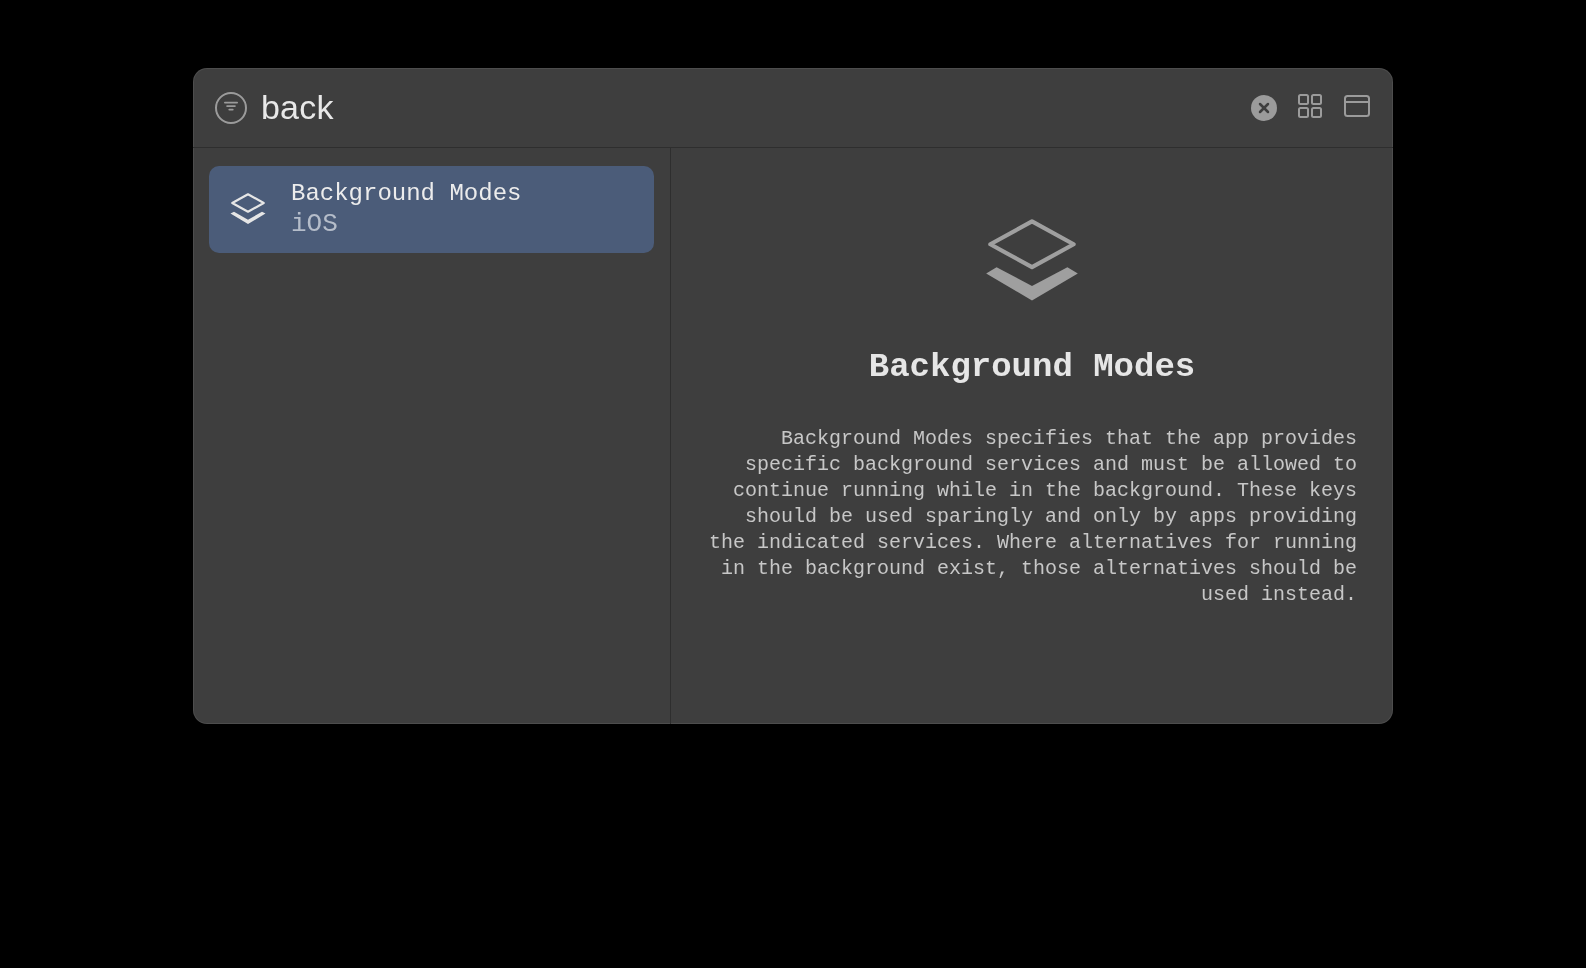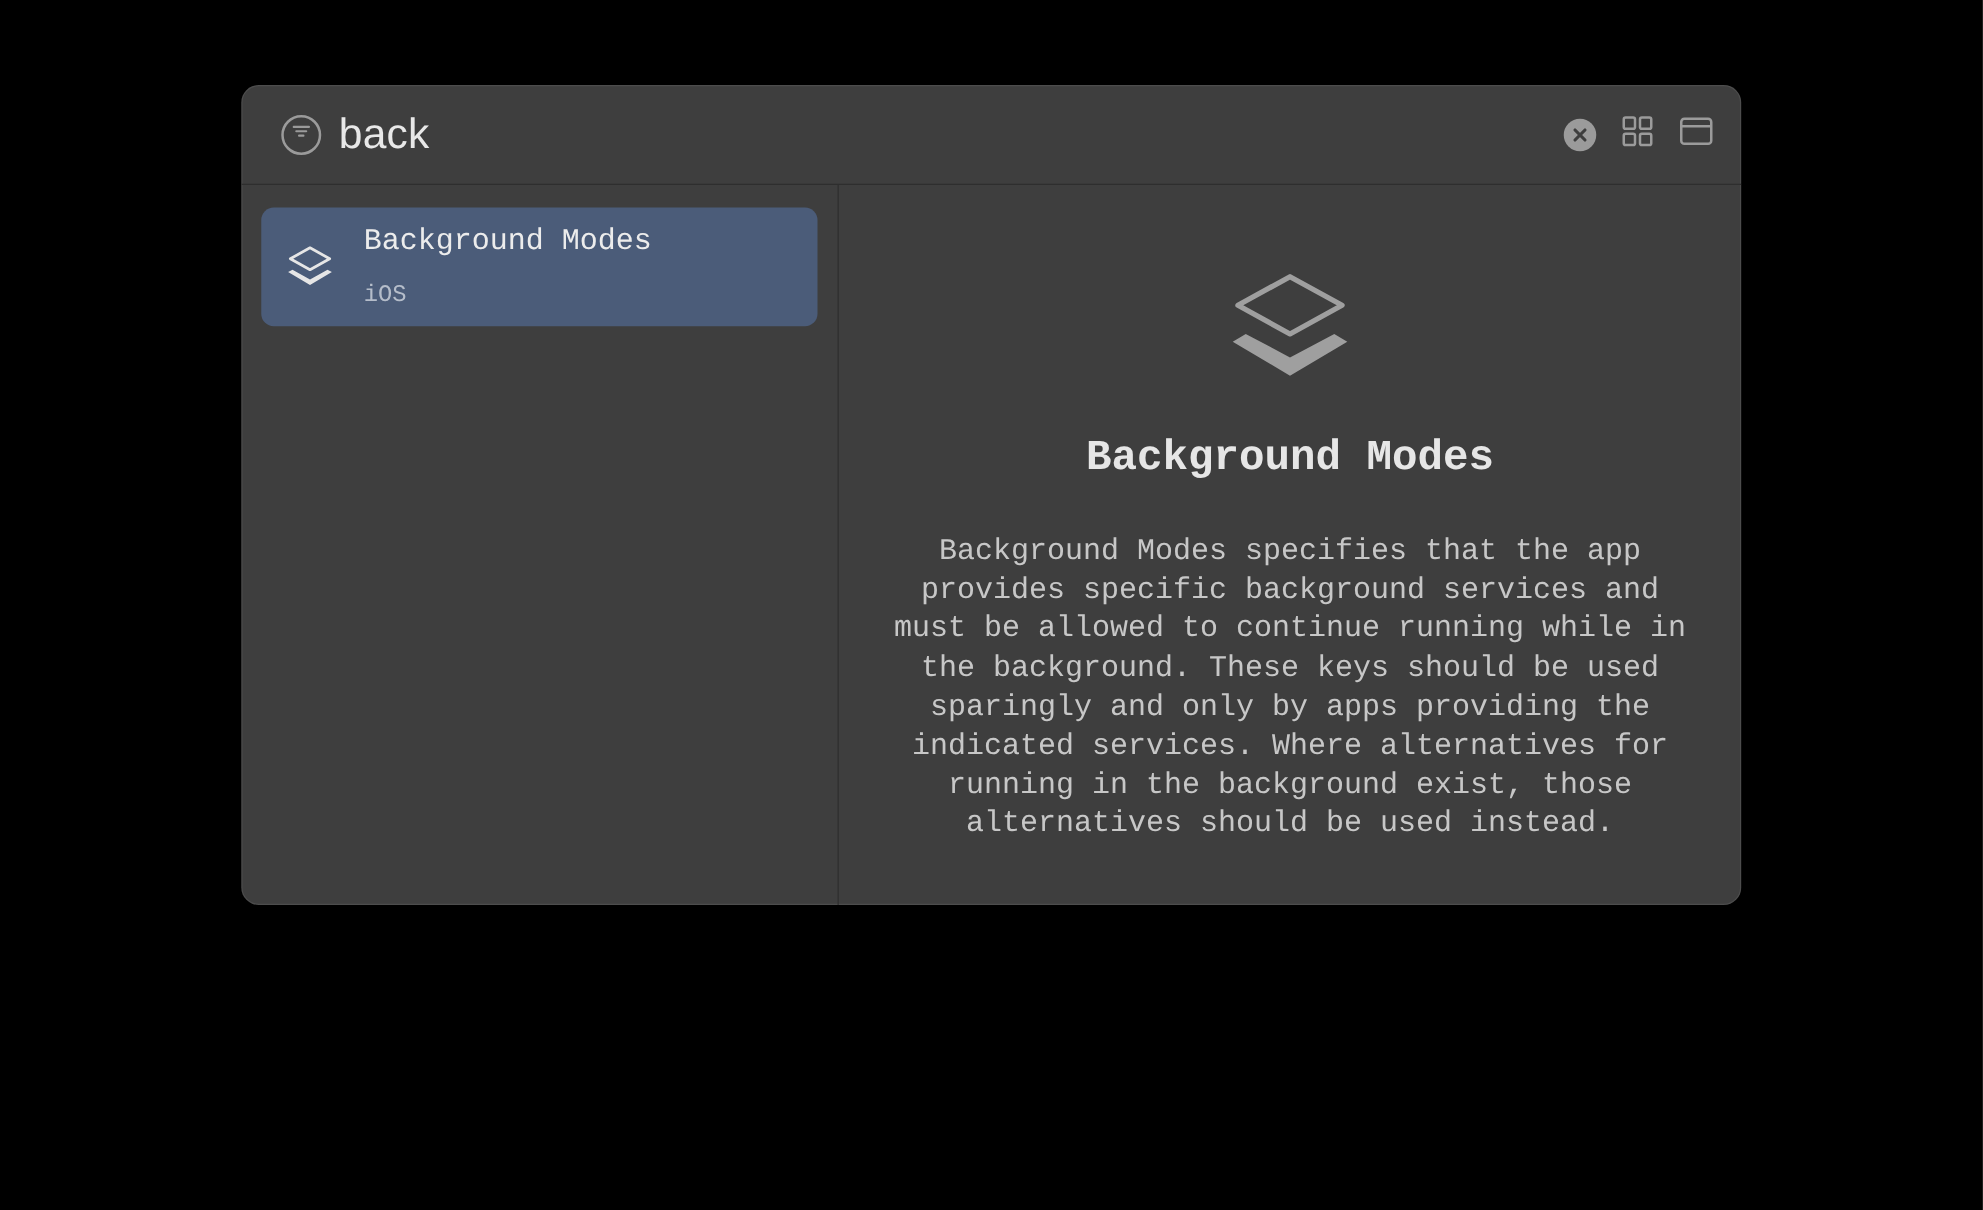--- a/index.html
+++ b/index.html
@@ -24,21 +24,21 @@
       border-radius: 14px;
       overflow: hidden;
       display: flex;
       flex-direction: column;
       box-shadow: 0 20px 60px rgba(0,0,0,0.5), inset 0 0 0 1px rgba(255,255,255,0.08);
     }
     .header {
       height: 80px;
       display: flex;
       align-items: center;
-      padding: 0 22px 0 32px;
+      padding: 0 22px 0 22px;
       border-bottom: 1px solid #2e2e2e;
       gap: 14px;
     }
     .filter-btn {
       width: 32px;
       height: 32px;
       border-radius: 50%;
       border: 2px solid #9b9b9b;
       display: flex;
       align-items: center;
@@ -114,23 +114,22 @@
       flex-direction: column;
       gap: 2px;
     }
     .list-title {
       color: #ececec;
       font-size: 24px;
       font-weight: 400;
     }
     .list-subtitle {
       color: #b5bdca;
-      font-size: 19px;
-      font-weight: 400;
-      margin-top: 16px;
+      font-size: 26px;
+      font-weight: 400;
     }
     .detail {
       flex: 1;
       padding: 60px 36px 30px 36px;
       display: flex;
       flex-direction: column;
       align-items: center;
       overflow: auto;
     }
     .detail-icon {
@@ -143,24 +142,24 @@
     }
     .detail-title {
       color: #e6e6e6;
       font-size: 34px;
       font-weight: 600;
       margin-bottom: 40px;
       text-align: center;
     }
     .detail-desc {
       color: #c7c7c7;
-      font-size: 24px;
+      font-size: 20px;
       line-height: 1.3;
       font-weight: 400;
-      text-align: center;
+      text-align: right;
       width: 100%;
       max-width: 650px;
     }
   </style>
 </head>
 <body>
 
 <div class="window">
 
   <div class="header">

